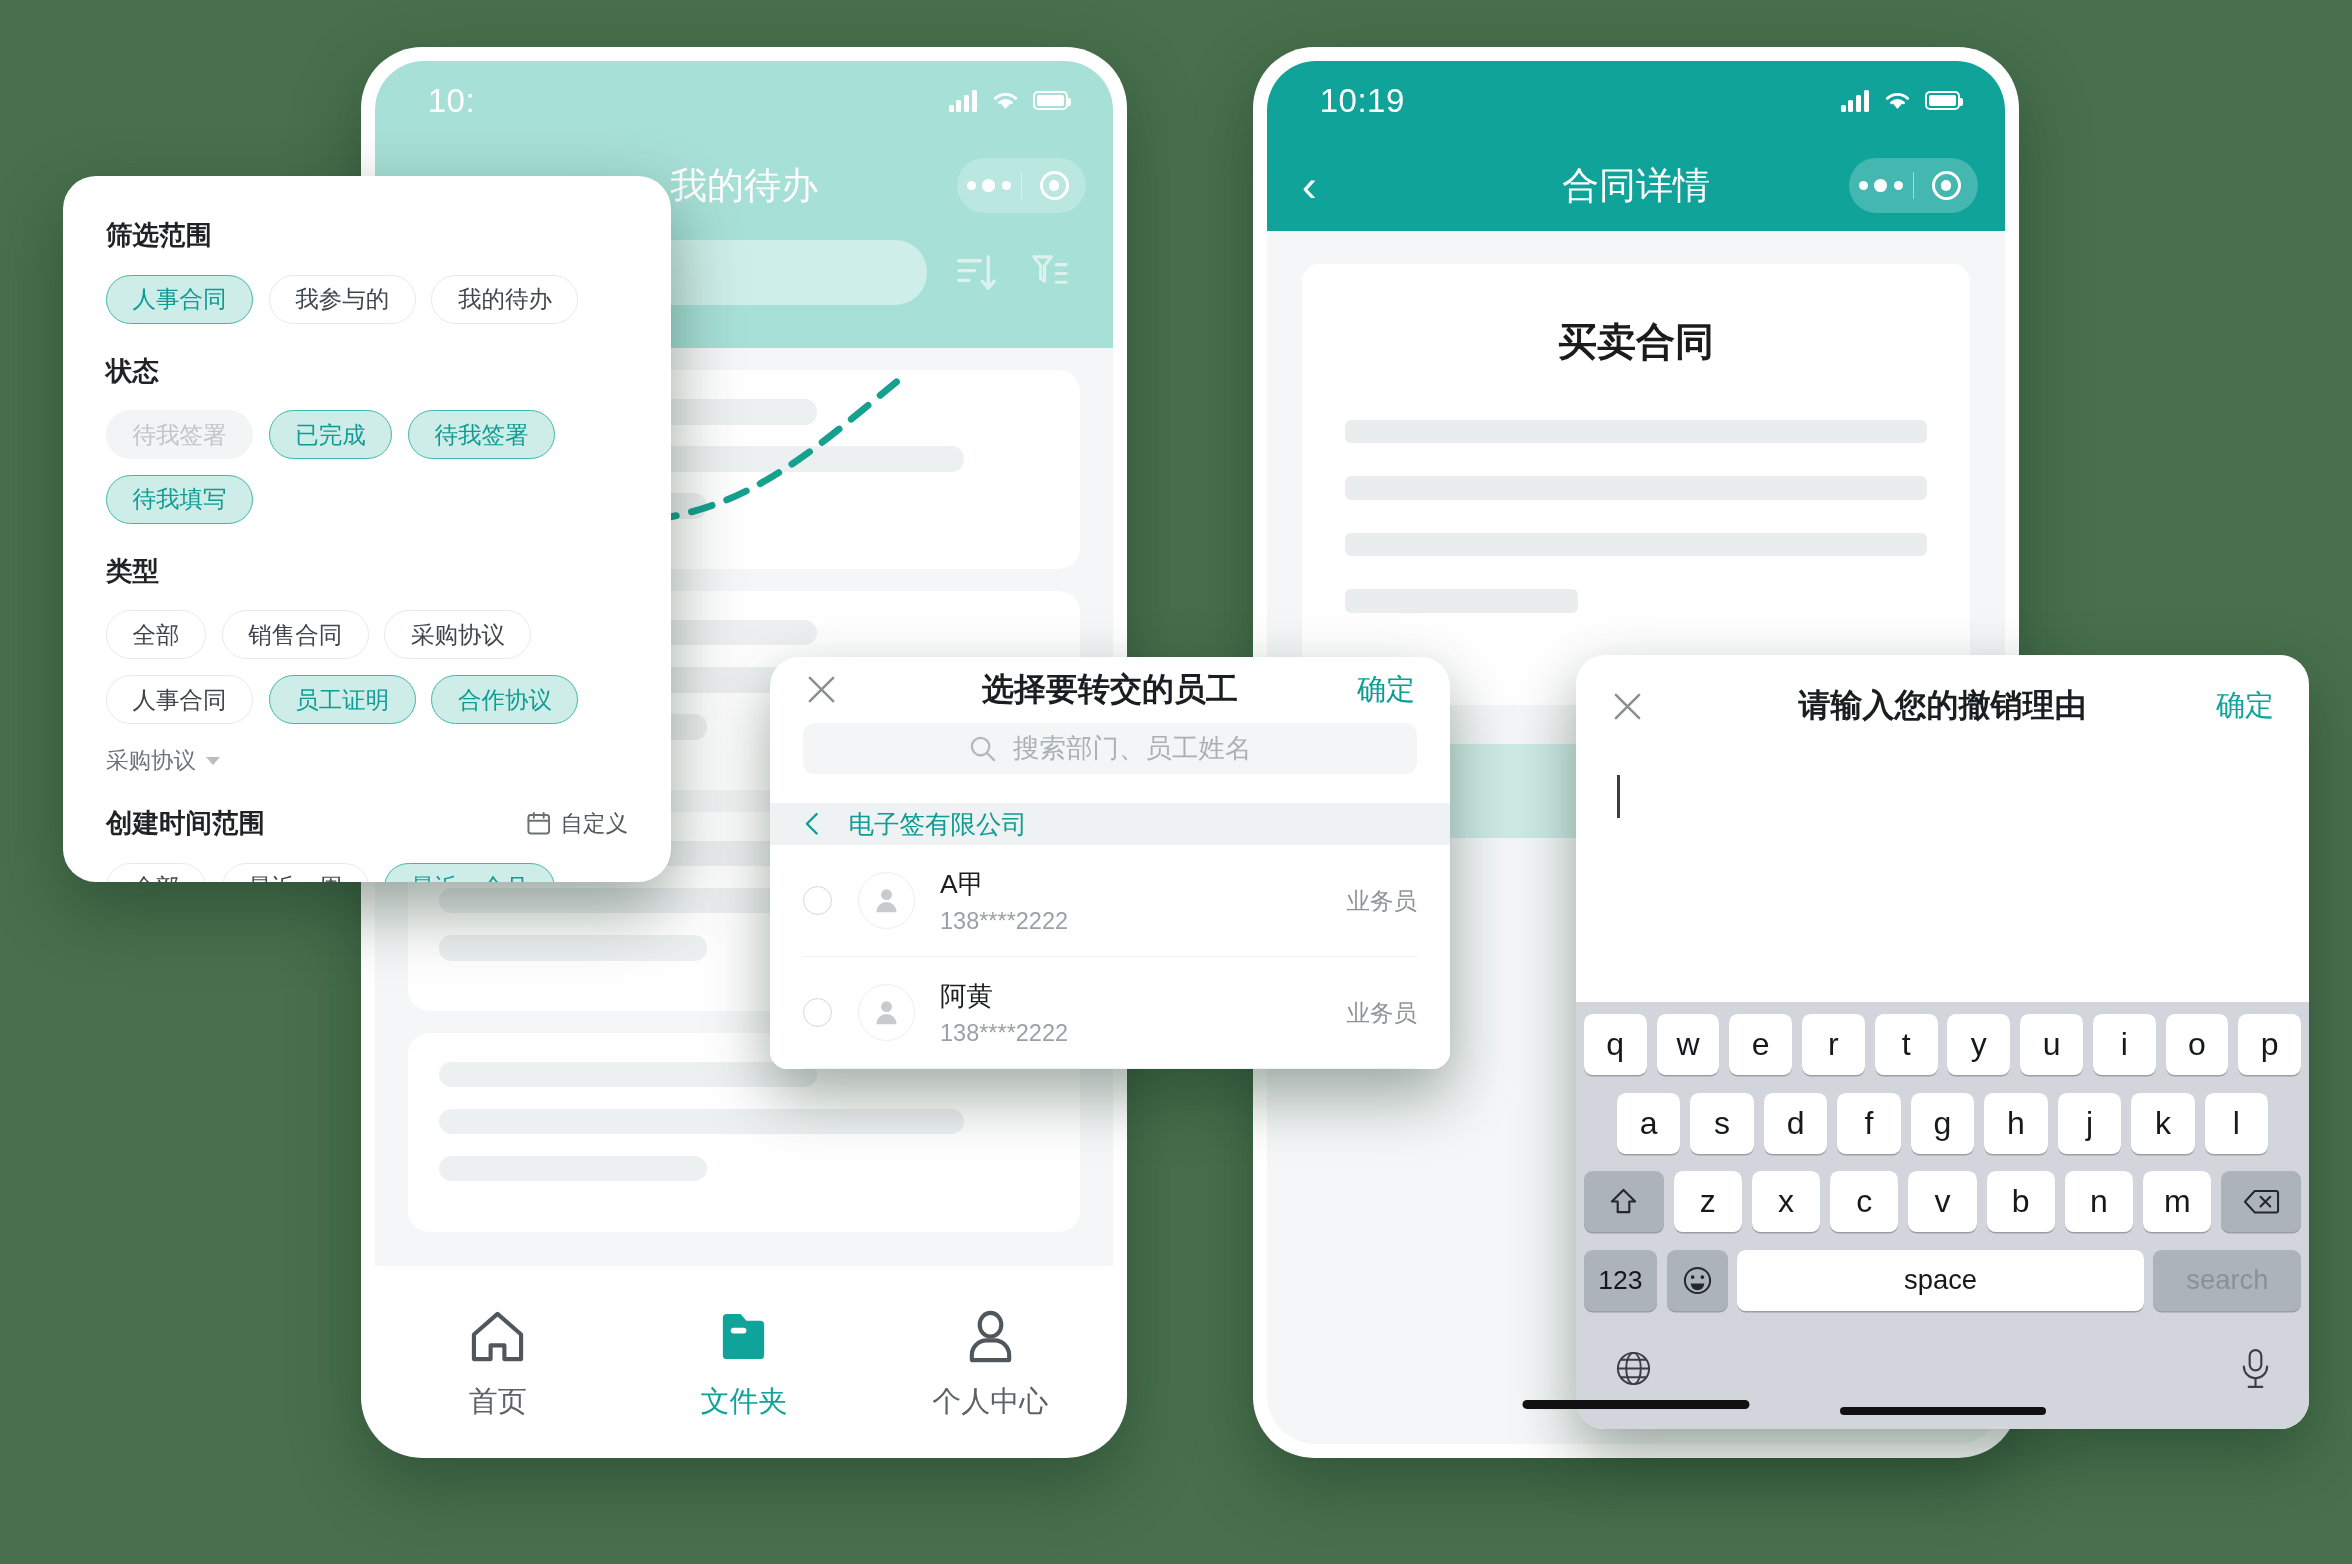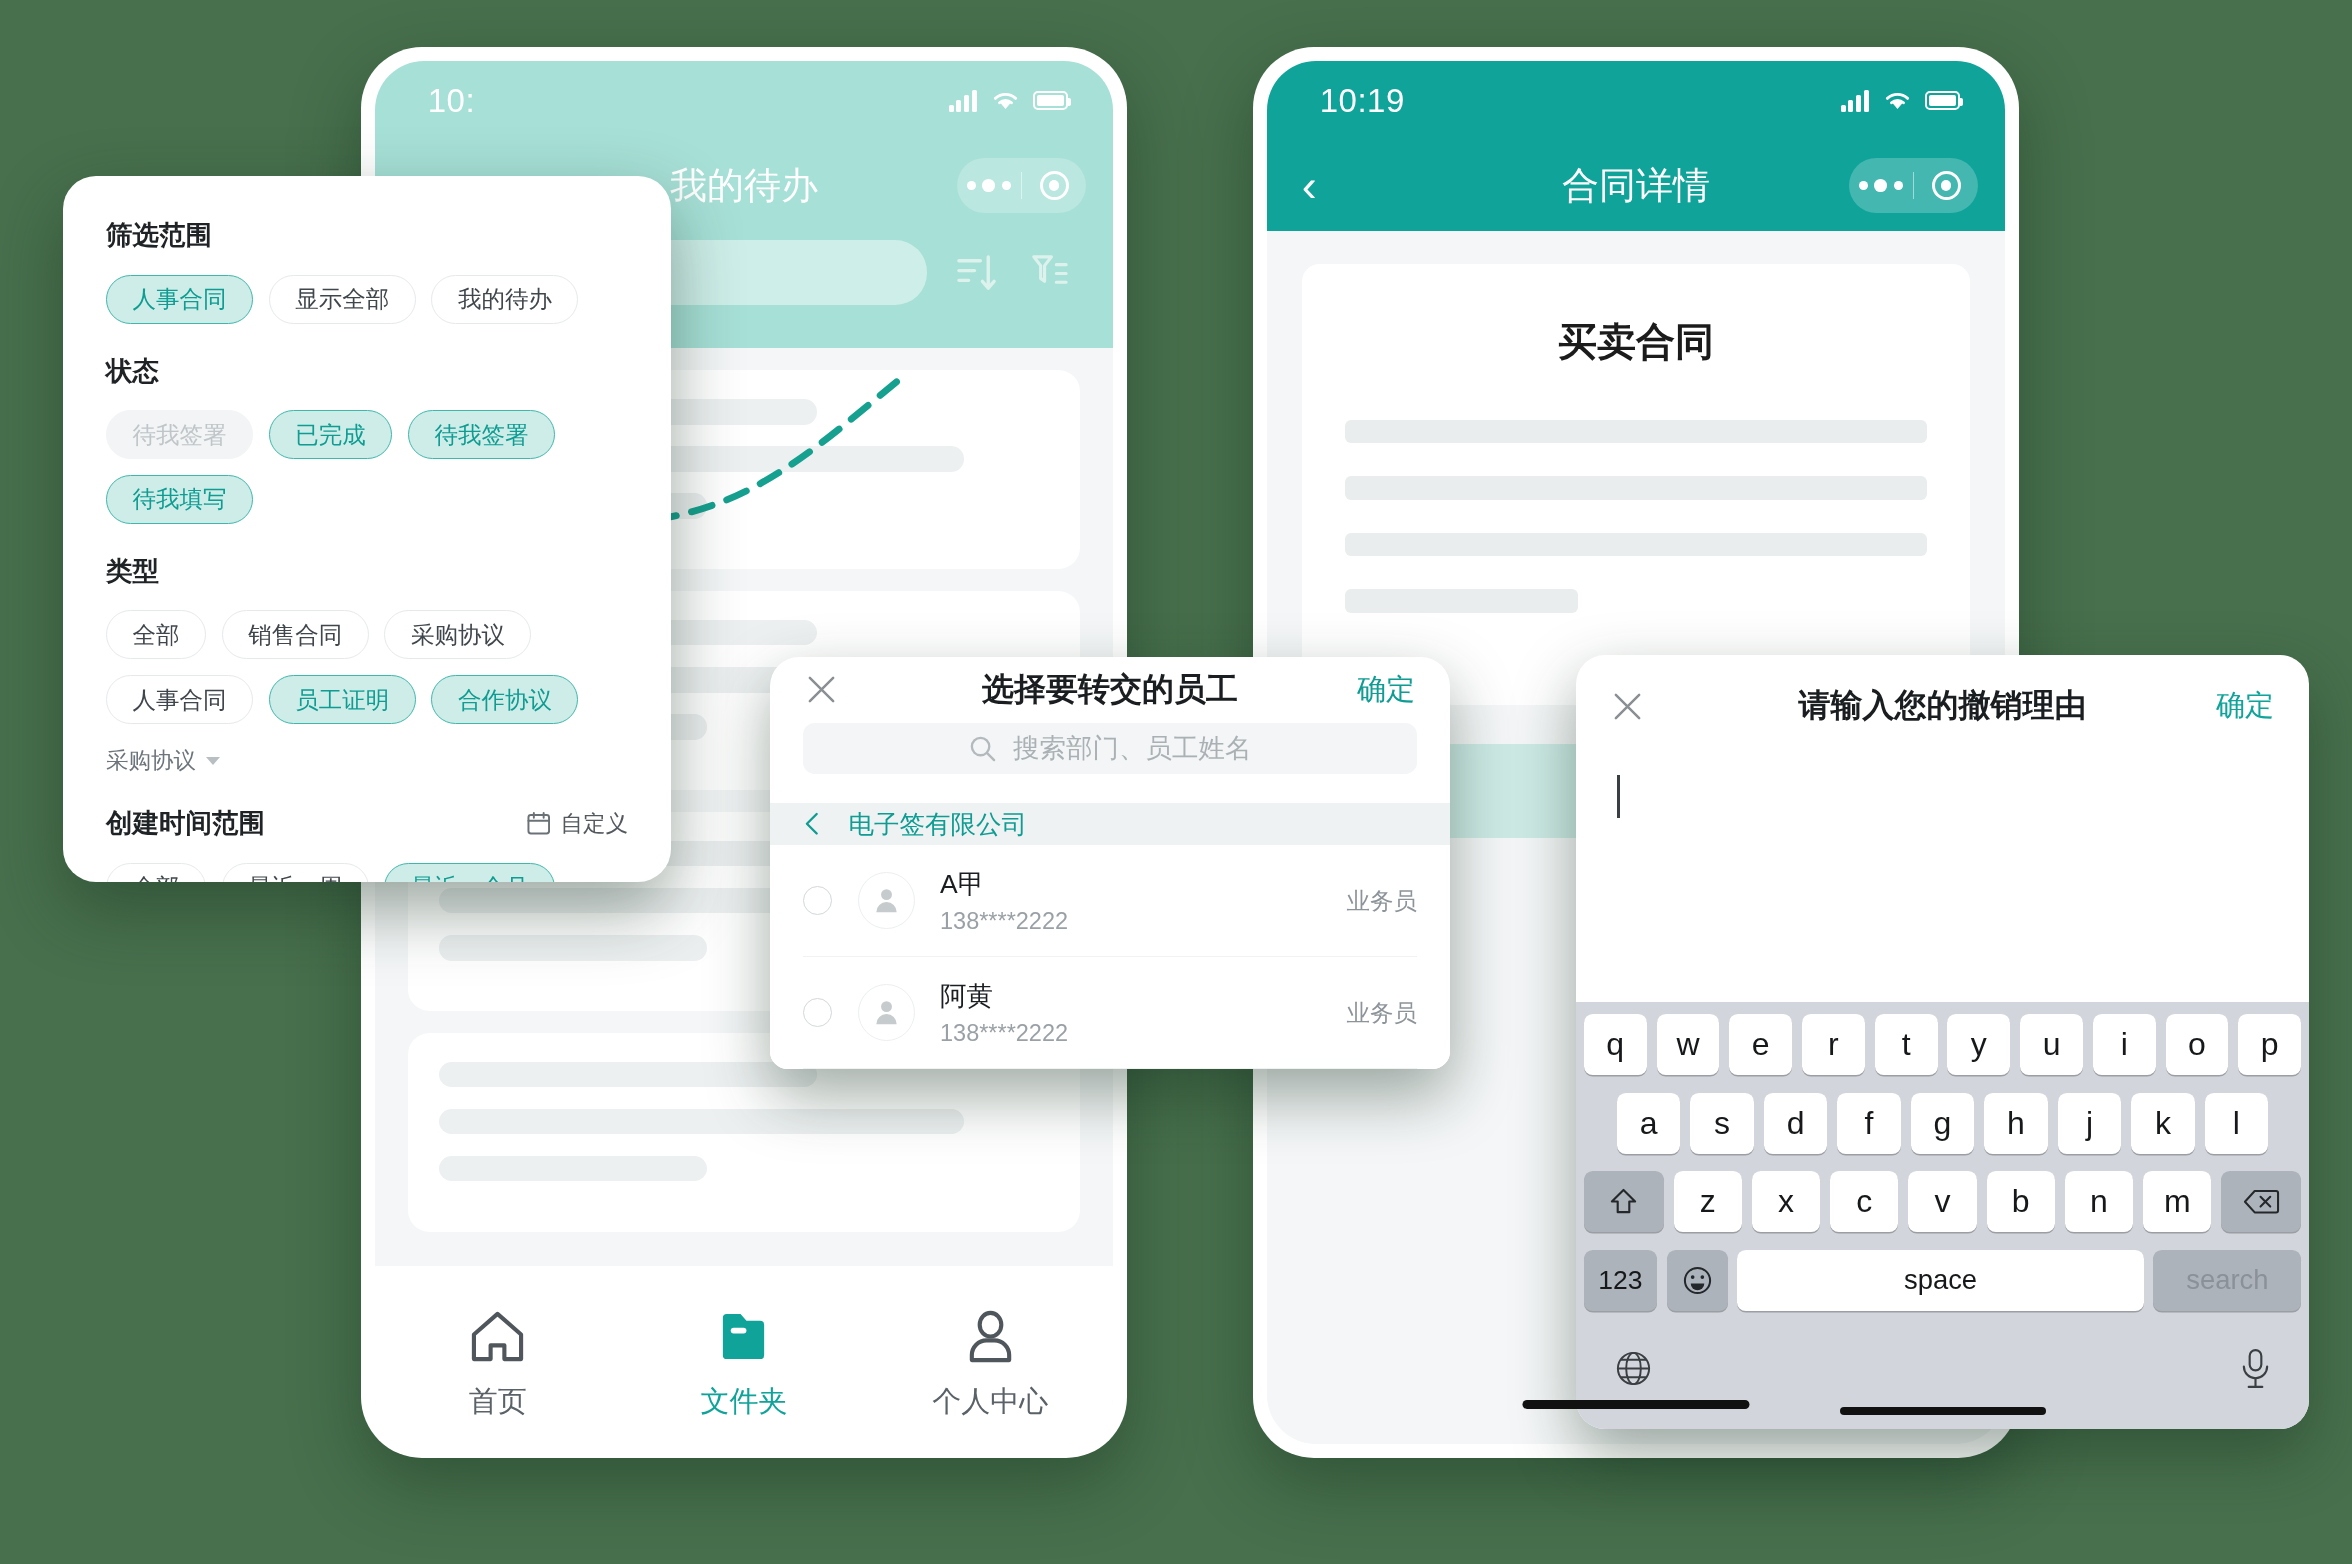--- a/index.html
+++ b/index.html
@@ -332,21 +332,21 @@
     <path d="M315 10 C260 55, 200 110, 130 135 C105 144, 80 150, 52 153" stroke="#16A08F" stroke-width="7" fill="none" stroke-dasharray="22 16" stroke-linecap="round"></path>
     <path d="M8 153 L44 136 L44 170 Z" fill="#16A08F"></path>
   </svg>
 
   <div id="filterpanel">
     <div class="fp-scroll">
 
       <div class="fp-h">筛选范围</div>
       <div class="chiprow">
         <div class="chip sel">人事合同</div>
-        <div class="chip">显示全部</div>
+        <div class="chip">我参与的</div>
         <div class="chip">我的待办</div>
       </div>
 
       <div class="fp-h">状态</div>
       <div class="chiprow">
         <div class="chip dis">待我签署</div>
         <div class="chip sel">已完成</div>
         <div class="chip sel">待我签署</div>
         <div class="chip sel">待我填写</div>
       </div>

